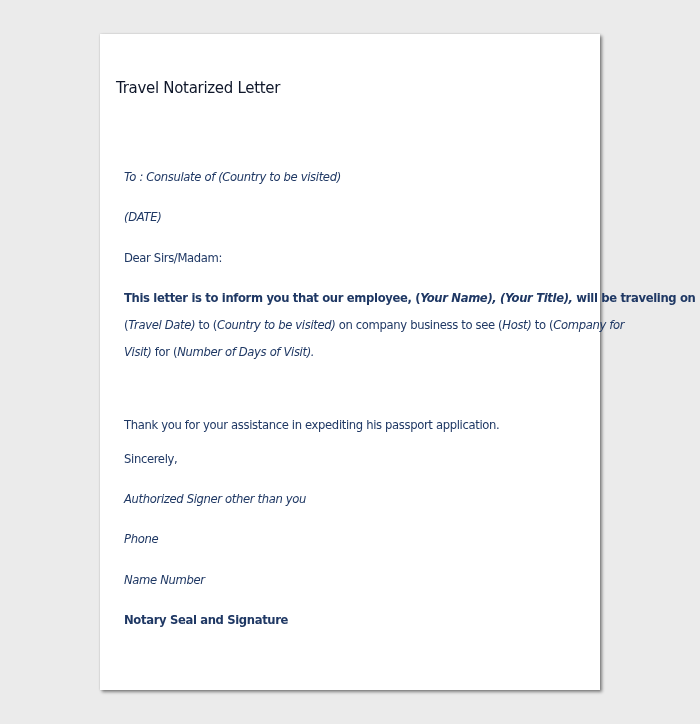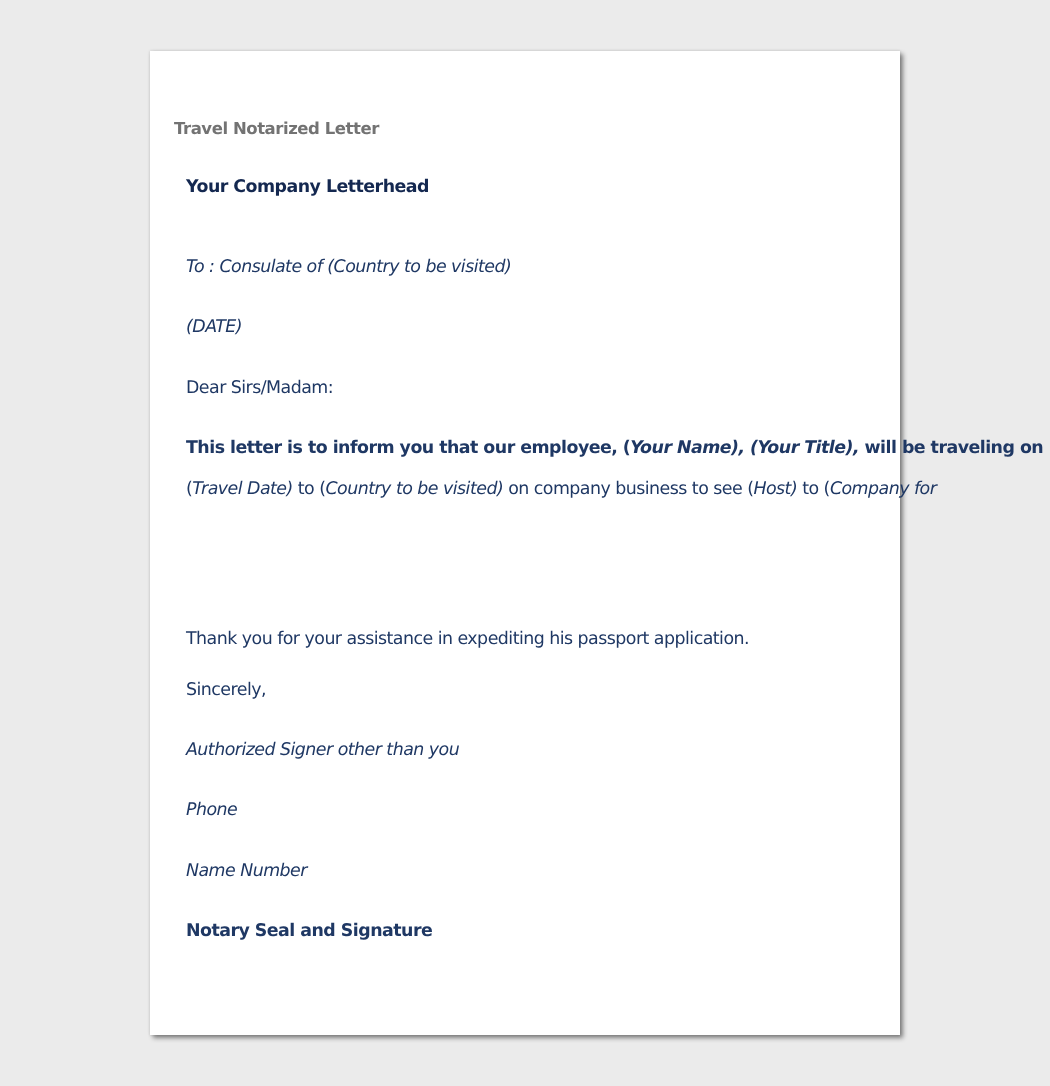--- a/index.html
+++ b/index.html
@@ -21,44 +21,45 @@
     position: absolute;
     left: 24px;
     white-space: nowrap;
     color: #1f3864;
     font-size: 11.6px;
     letter-spacing: -0.35px;
   }
   .title {
     position: absolute;
     left: 16px; top: 45px;
-    color: #737373;
-    font-size: 11px;
+    color: #0f172a;
+    font-size: 15px;
     letter-spacing: -0.3px;
     white-space: nowrap;
-    font-weight: bold;
   }
   .bold { font-weight: bold; color: #142850; font-size: 11.6px; }
   .it { font-style: italic; }
 </style>
 </head>
 <body>
 
 <div class="page">
   <div class="title">Travel Notarized Letter</div>
-  <div class="line bold" style="top:83px;">Your Company Letterhead</div>
   <div class="line it" style="top:136px;">To : Consulate of  (Country to be visited)</div>
   <div class="line it" style="top:176px;">(DATE)</div>
   <div class="line" style="top:217px;">Dear Sirs/Madam:</div>
 
   <div class="line" style="top:257px;font-weight:bold;">
     <span>This letter is to inform you that our employee, (</span><span class="it">Your Name), (Your Title),</span><span> will be traveling on</span>
   </div>
   <div class="line" style="top:284px;">
     <span>(</span><span class="it">Travel Date)</span><span> to (</span><span class="it">Country to be visited)</span><span> on company business to see (</span><span class="it">Host)</span><span> to (</span><span class="it">Company for</span>
+  </div>
+  <div class="line" style="top:311px;">
+    <span class="it">Visit)</span><span> for (</span><span class="it">Number of Days of Visit).</span>
   </div>
 
   <div class="line" style="top:384px;text-align:right;">Thank you for your assistance in expediting his passport application.</div>
   <div class="line" style="top:418px;">Sincerely,</div>
   <div class="line it" style="top:458px;">Authorized Signer other than you</div>
   <div class="line it" style="top:498px;">Phone</div>
   <div class="line it" style="top:539px;">Name Number</div>
   <div class="line" style="top:579px;font-weight:bold;">Notary Seal and Signature</div>
 </div>
 

